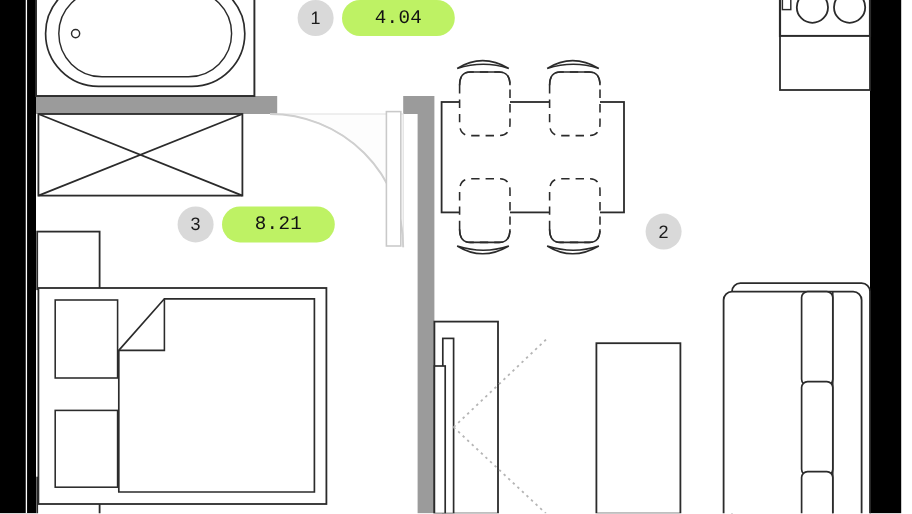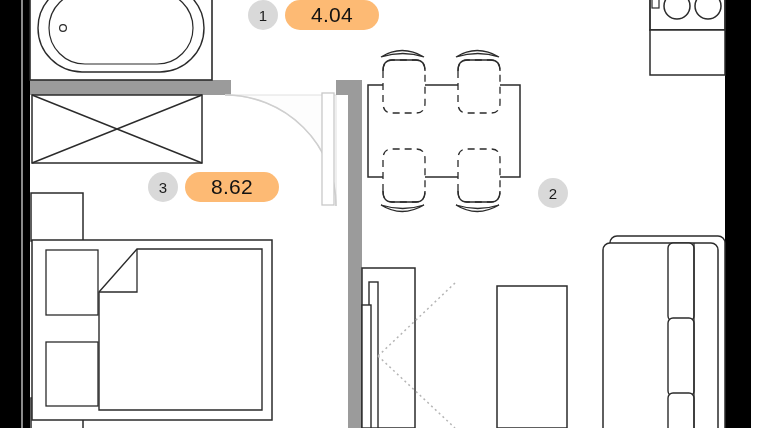--- a/index.html
+++ b/index.html
@@ -42,27 +42,28 @@
     display: flex;
     align-items: center;
     justify-content: center;
     letter-spacing: 0.2px;
   }
   .room-area {
     height: 30px;
     min-width: 62px;
     padding: 0 16px;
     border-radius: 15px;
-    background: #fdba74;
+    background: #bef264;
     color: #121212;
-    font-size: 21px;
+    font-size: 16px;
     display: flex;
     align-items: center;
     justify-content: center;
     letter-spacing: 0.3px;
+    font-family: Liberation Mono, monospace;
   }
 </style>
 </head>
 <body>
 
 <div id="floorplan-app">
 
   <svg id="plan-svg" viewBox="0 0 760 428">
 
     <g>
@@ -176,20 +177,20 @@
 
   </svg>
 
   <div class="room-label" style="left:248px; top:0px;">
     <div class="room-num">1</div>
     <div class="room-area">4.04</div>
   </div>
 
   <div class="room-label" style="left:148px; top:172px;">
     <div class="room-num">3</div>
-    <div class="room-area">8.62</div>
+    <div class="room-area">8.21</div>
   </div>
 
   <div class="room-label" style="left:538px; top:178px;">
     <div class="room-num">2</div>
   </div>
 
 </div>
 
 </body></html>

